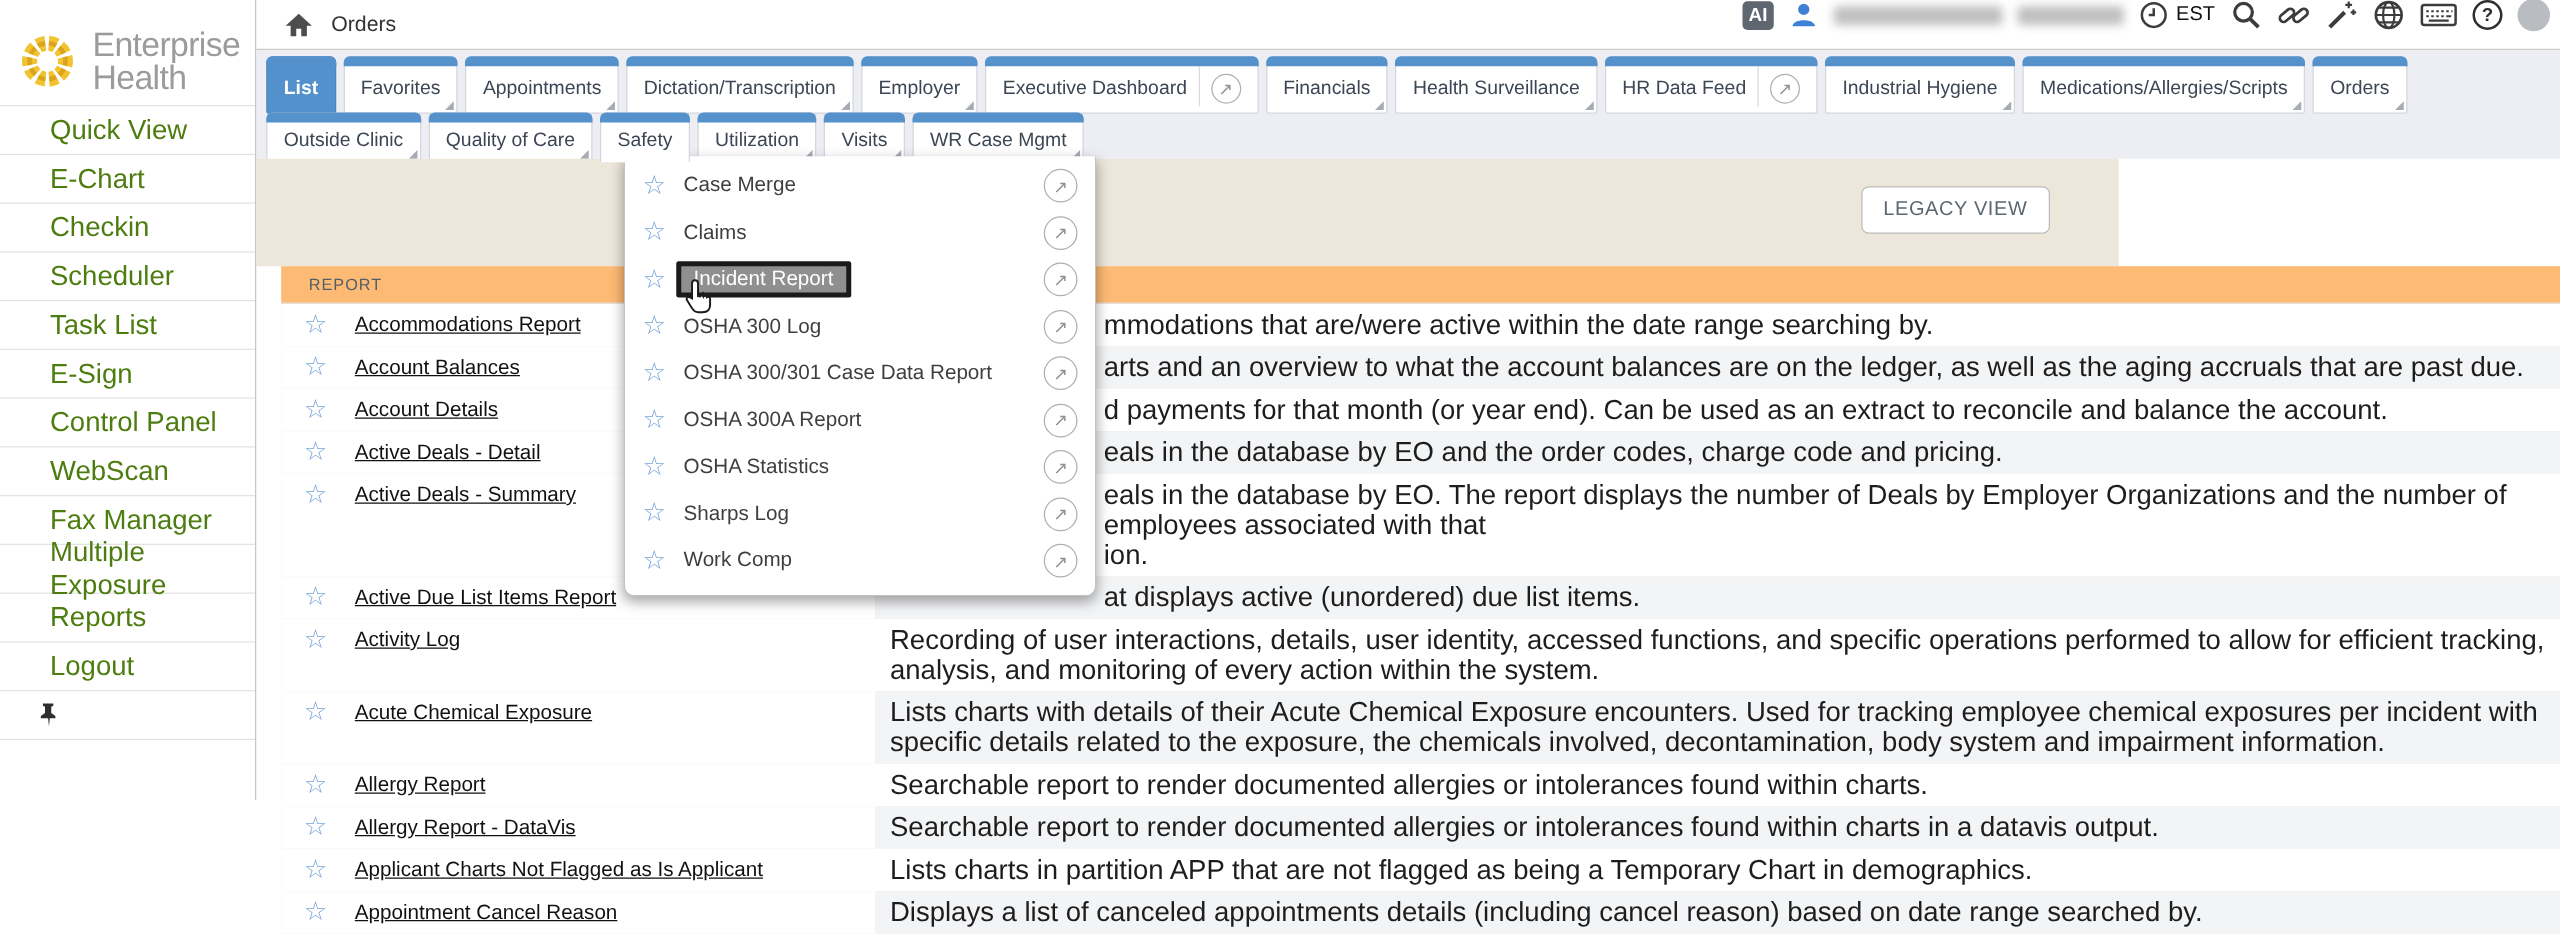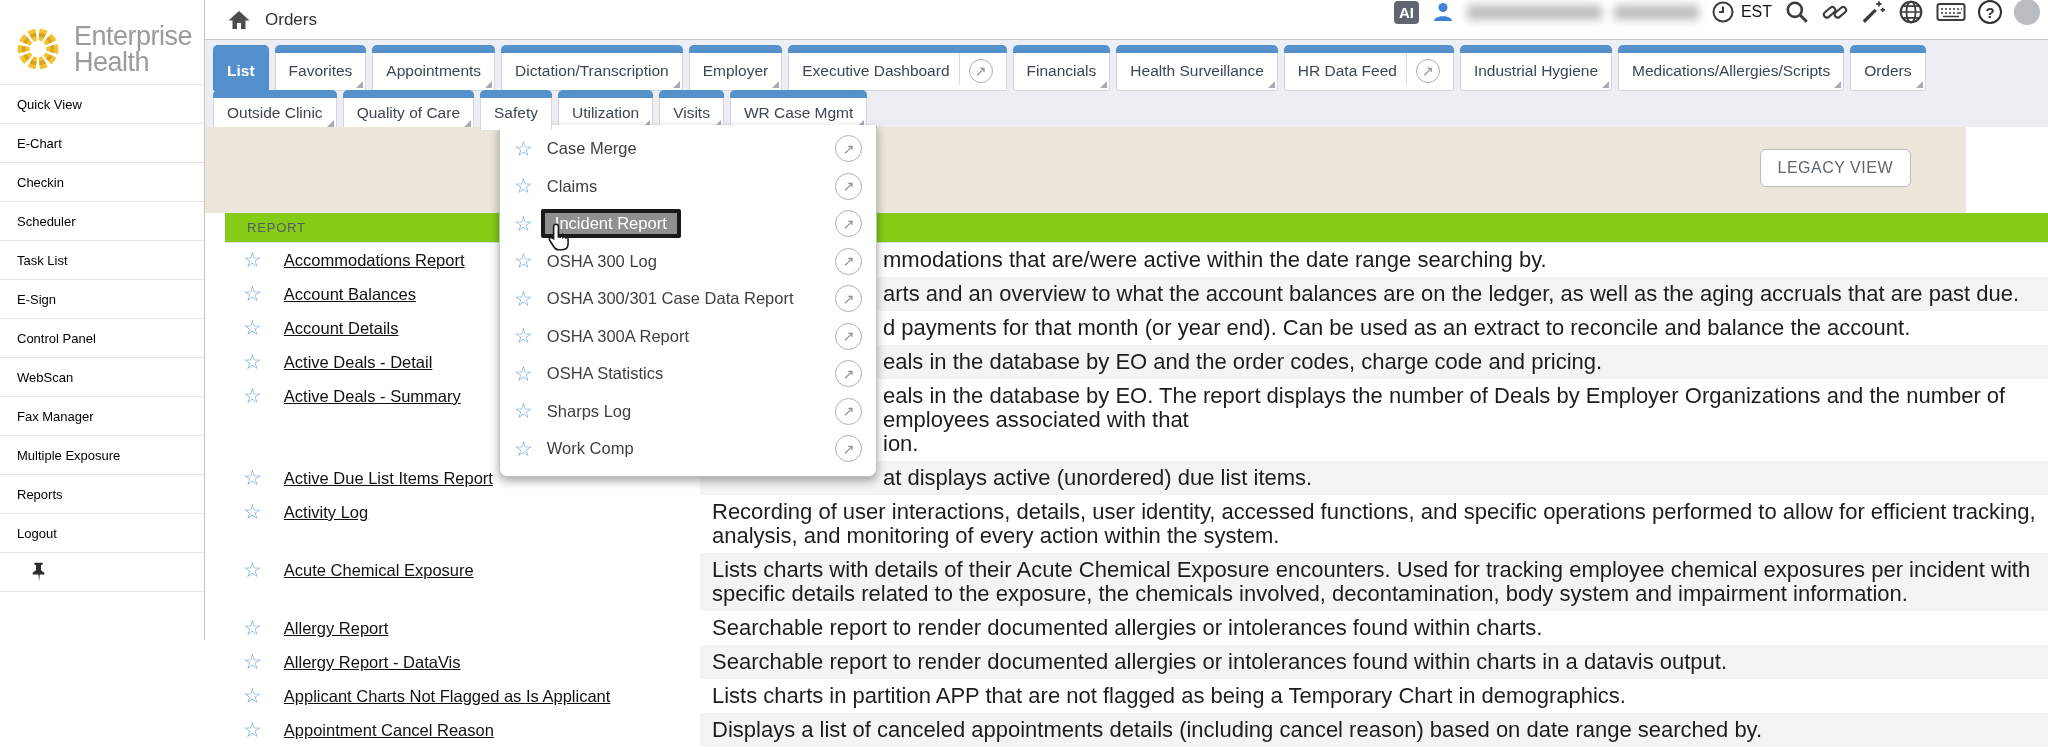--- a/index.html
+++ b/index.html
@@ -5,21 +5,21 @@
   * { margin:0; padding:0; box-sizing:border-box; }
   html,body { width:2048px; height:750px; overflow:hidden; background:#fff;
               font-family:"Liberation Sans", sans-serif; }
 
   
   #sidebar { position:absolute; left:0; top:0; width:205px; height:640px;
              background:#fff; border-right:1px solid #c6c6c6; z-index:10; }
   #logo { display:flex; align-items:center; gap:12px; padding:14px 0 0 14px; height:84px; }
   #logo .brandtext { color:#9b9b9b; font-size:27px; line-height:0.98; letter-spacing:-0.5px; }
   .side-item { height:39px; border-top:1px solid #e3e3e3; display:flex; align-items:center;
-               padding-left:17px; font-size:13px; color:#000000; cursor:pointer; }
+               padding-left:40px; font-size:22px; color:#4d7c0f; cursor:pointer; }
   .side-pin  { height:40px; border-top:1px solid #e3e3e3; border-bottom:1px solid #e3e3e3;
                display:flex; align-items:center; padding-left:30px; }
 
   
   #topbar { position:absolute; left:205px; top:0; width:1843px; height:40px; background:#fff;
             border-bottom:1px solid #c9c9c9; z-index:5; }
   #topbar .title { position:absolute; left:60px; top:10px; font-size:17px; color:#333; }
   #home { position:absolute; left:22px; top:8px; cursor:pointer; }
   #hdr-right { position:absolute; right:8px; top:0; height:24px; display:flex;
                align-items:center; gap:12px; }
@@ -45,28 +45,28 @@
                    border-left:7px solid transparent; border-bottom:7px solid #a7abb5; }
   .tab.active { background:#5390cc; border-color:#4a86c0; color:#fff; font-weight:bold; }
   .tab.active::before { background:#5390cc; }
   .tab.open { z-index:50; border-bottom:1px solid #fff; border-radius:5px 5px 0 0; }
   .tab-div { width:1px; align-self:stretch; background:#d9d9de; margin:-6px 9px -2px 9px; }
   .circ-arrow { width:24px; height:24px; border-radius:50%; border:1.5px solid #b0b0b0;
                 color:#909090; font-size:14px; display:flex; align-items:center;
                 justify-content:center; flex:none; }
 
   
-  #banner { position:absolute; left:205px; top:127px; width:1761px; height:86px; background:#ece7da; }
+  #banner { position:absolute; left:205px; top:127px; width:1490px; height:86px; background:#ece7da; }
   #legacy { position:absolute; right:55px; top:22px; background:#fff; border:1px solid #bcbcbc;
             border-radius:6px; padding:9px 17px; font-size:16px; color:#5d6770;
             letter-spacing:0.5px; cursor:pointer; }
 
   
   #table { position:absolute; left:225px; top:213px; width:1823px; background:#ece7da; }
-  #thead { height:30px; background:#84cc16; border-bottom:1px solid #dcdcdc; display:flex;
+  #thead { height:30px; background:#fdba74; border-bottom:1px solid #dcdcdc; display:flex;
            align-items:center; padding-left:22px; font-size:13px; color:#545e68;
            letter-spacing:0.8px; }
   .trow { display:flex; align-items:stretch; }
   .name-cell { width:475px; background:#fff; padding:5px 10px 5px 18px; display:flex;
                gap:22px; align-items:flex-start; line-height:24px; }
   .desc-cell { flex:1; background:#fff; padding:5px 0 5px 12px; font-size:22px;
                color:#1d1d1d; line-height:24px; }
   .trow.even .desc-cell { background:#f3f4f6; }
   .star { color:#78a5d9; font-size:21px; line-height:24px; cursor:pointer; flex:none; }
   .rlink { font-size:16.5px; color:#111; text-decoration:underline; cursor:pointer; }

